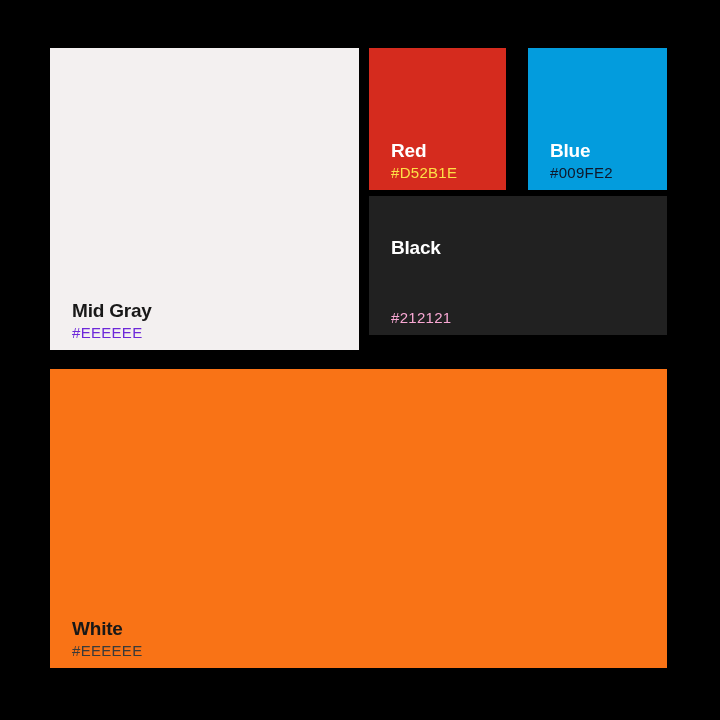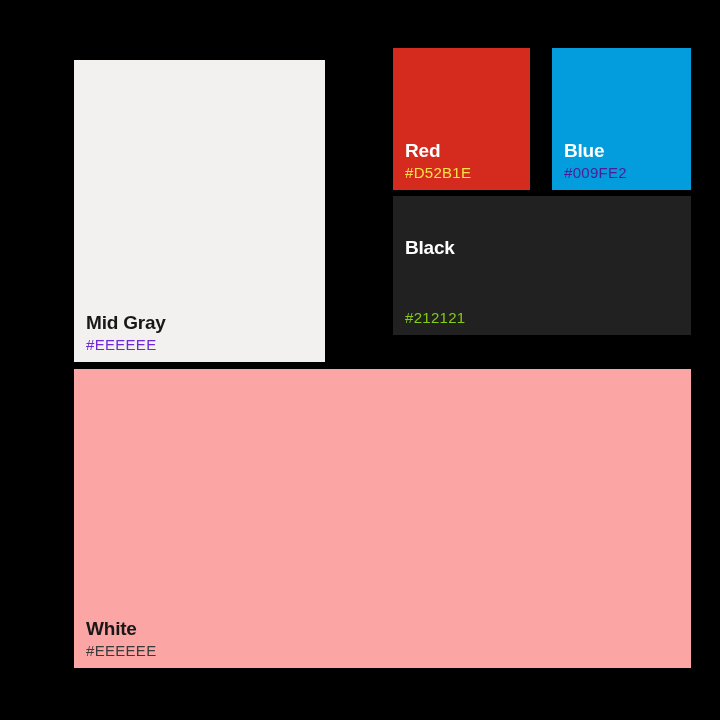--- a/index.html
+++ b/index.html
@@ -19,40 +19,39 @@
     background: #000000;
     overflow: hidden;
   }
   .swatch {
     position: absolute;
     box-sizing: border-box;
     display: flex;
     flex-direction: column;
     justify-content: flex-end;
     align-items: flex-start;
-    padding: 0 0 8px 12px;
+    padding: 0 0 8px 22px;
     overflow: hidden;
-    margin-left: 24px;
   }
   .swatch-name {
     font-size: 19px;
     font-weight: bold;
     line-height: 1.24;
     letter-spacing: -0.2px;
     white-space: nowrap;
   }
   .swatch-hex {
     font-size: 15px;
     font-weight: normal;
     line-height: 1.3;
     letter-spacing: 0.3px;
     white-space: nowrap;
   }
   
-  #swatch-mid-gray { left: 50px;  top: 60px;  width: 251px; height: 302px; }
+  #swatch-mid-gray { left: 50px;  top: 48px;  width: 309px; height: 302px; }
   #swatch-red      { left: 369px; top: 48px;  width: 137px; height: 142px; }
   #swatch-blue     { left: 528px; top: 48px;  width: 139px; height: 142px; }
   #swatch-black    { left: 369px; top: 196px; width: 298px; height: 139px; gap: 48px; }
   #swatch-white    { left: 50px;  top: 369px; width: 617px; height: 299px; }
 </style>
 </head>
 <body>
 
 <div id="palette-canvas" style="background: rgb(0, 0, 0);">
 
@@ -61,26 +60,26 @@
     <span class="swatch-hex" style="color: #6d28d9;">#EEEEEE</span>
   </div>
 
   <div class="swatch" id="swatch-red" style="background: rgb(213, 43, 30);">
     <span class="swatch-name" style="color: rgb(255, 255, 255);">Red</span>
     <span class="swatch-hex" style="color: #fde047;">#D52B1E</span>
   </div>
 
   <div class="swatch" id="swatch-blue" style="background: rgb(3, 156, 221);">
     <span class="swatch-name" style="color: rgb(255, 255, 255);">Blue</span>
-    <span class="swatch-hex" style="color: #4c1d95;">#009FE2</span>
+    <span class="swatch-hex" style="color: #0f172a;">#009FE2</span>
   </div>
 
   <div class="swatch" id="swatch-black" style="background: rgb(33, 33, 33);">
     <span class="swatch-name" style="color: rgb(255, 255, 255);">Black</span>
-    <span class="swatch-hex" style="color: #84cc16; text-align: center;">#212121</span>
+    <span class="swatch-hex" style="color: #f9a8d4; text-align: center;">#212121</span>
   </div>
 
-  <div class="swatch" id="swatch-white" style="background: #fca5a5;">
+  <div class="swatch" id="swatch-white" style="background: #f97316;">
     <span class="swatch-name" style="color: rgb(24, 24, 24);">White</span>
     <span class="swatch-hex" style="color: rgb(58, 58, 58);">#EEEEEE</span>
   </div>
 
 </div>
 
 </body></html>

